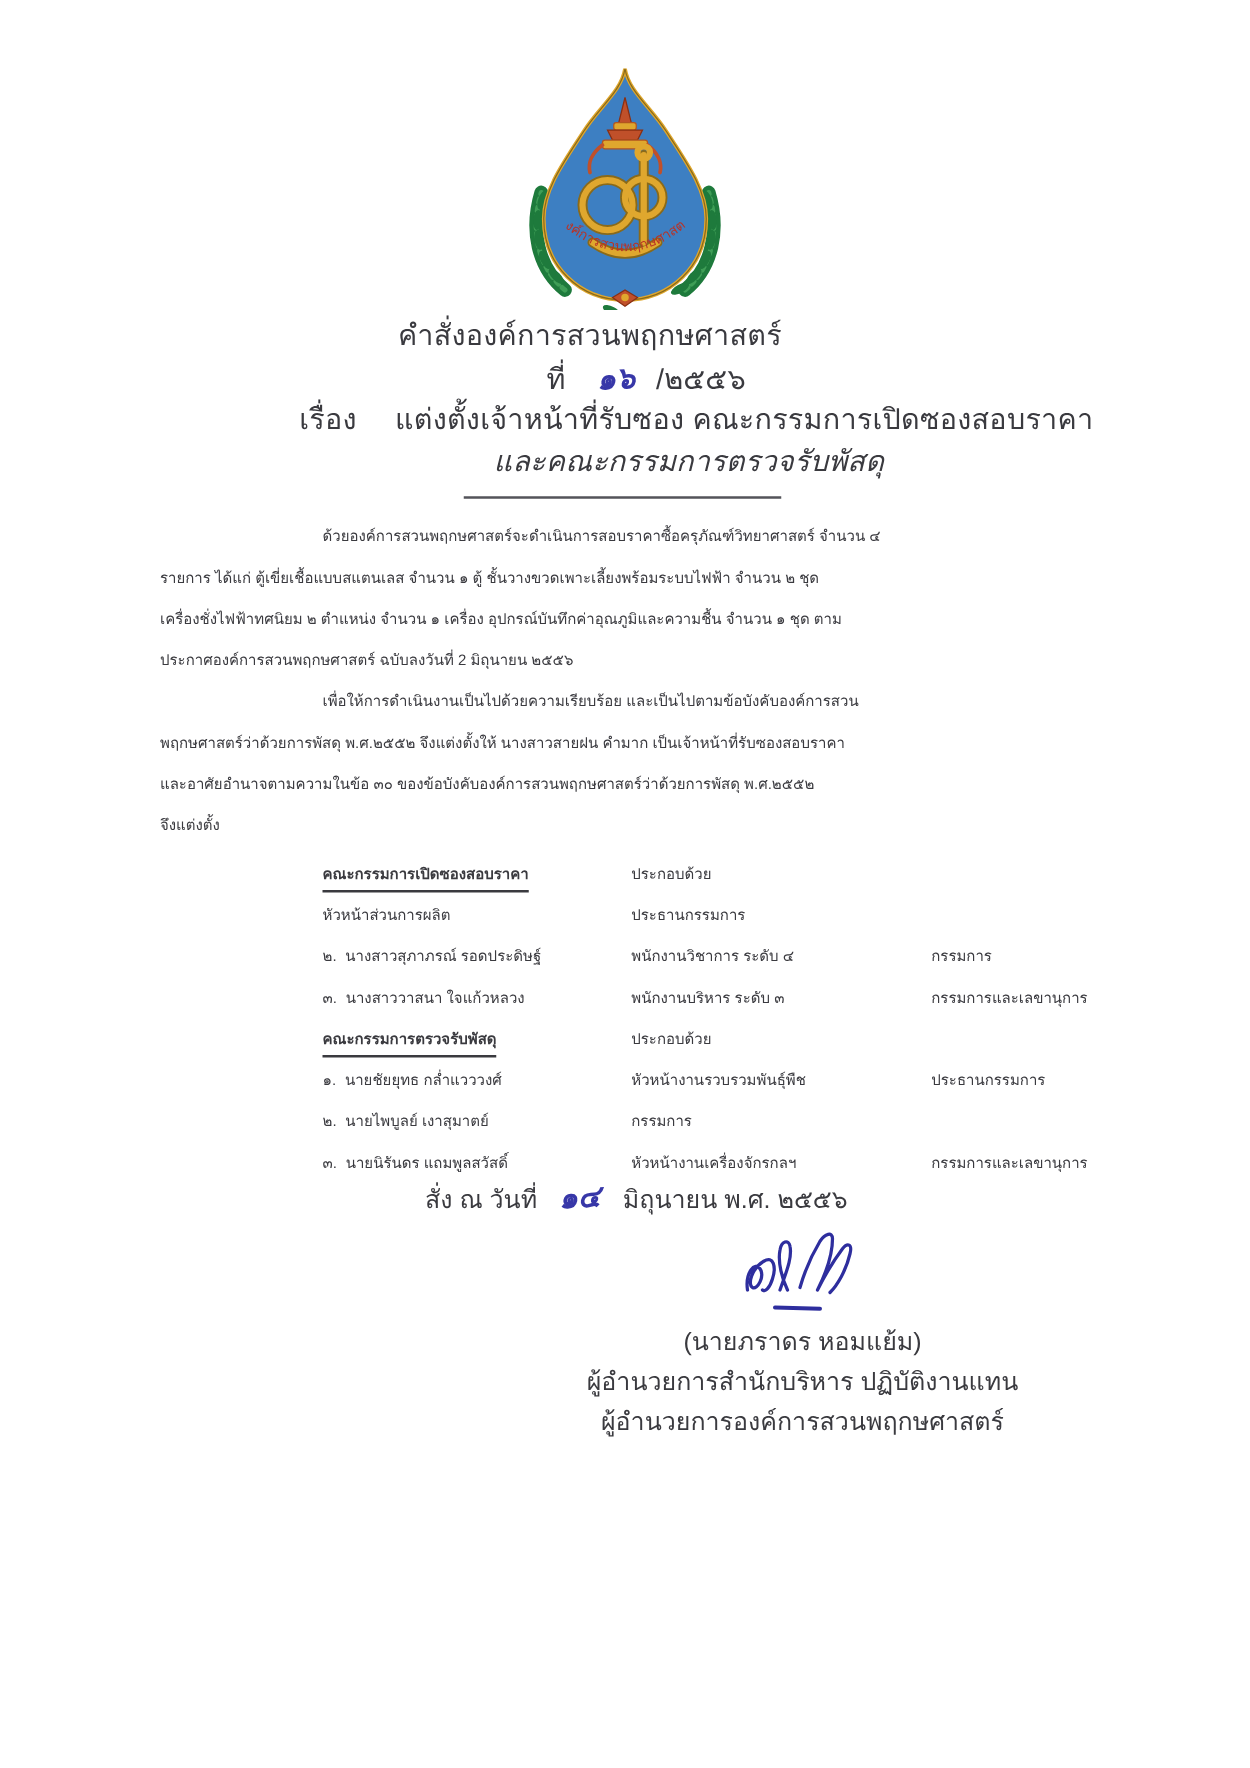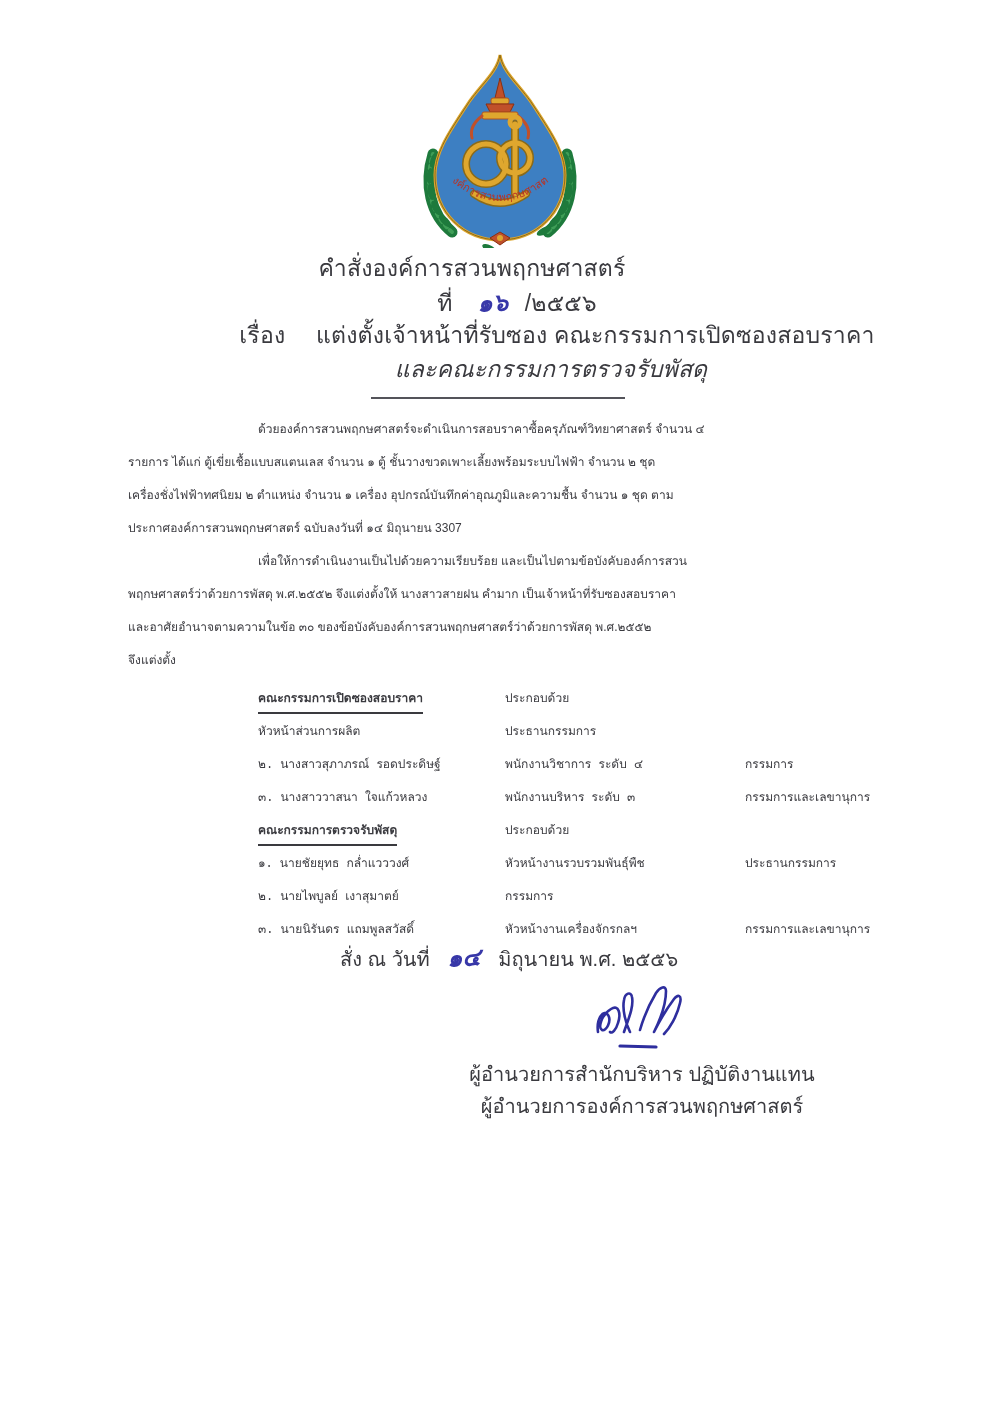--- a/index.html
+++ b/index.html
@@ -18,21 +18,21 @@
     font-family:"DejaVu Serif", serif; font-size:24px;
     transform:rotate(-3deg);
   }
   .divider { background:#54545a; height:2px; }
   .flow { font-size:12px; line-height:33px; width:790px; }
   .pline { height:33px; white-space:nowrap; }
   .pline.indent { padding-left:130px; }
   .committee { margin-top:6px; margin-left:130px; }
   .crow {
     display:grid; grid-template-columns:247px 240px 1fr;
-    height:33px; align-items:baseline; white-space:nowrap;font-family:Liberation Mono, monospace;
+    height:33px; align-items:baseline; white-space:nowrap;
   }
   .chead { font-weight:700; border-bottom:2px solid #3a3a3f; display:inline-block; line-height:26px; }
   .cname .no { margin-right:7px; }
   .order-line { font-size:20px; white-space:nowrap; }
   .order-line .hand { margin:0 12px; }
   .signer { width:380px; text-align:center; font-size:20px; line-height:32px; }
 </style>
 </head>
 <body>
 
@@ -119,21 +119,21 @@
   </div>
 
   <div class="abs centered title-line" style="left:551px; top:351px;font-style:italic;">และคณะกรรมการตรวจรับพัสดุ</div>
 
   <div class="abs divider" style="left:371px; top:397px; width:254px;"></div>
 
   <div class="abs flow" style="left:128px; top:413px;">
     <div class="pline indent">ด้วยองค์การสวนพฤกษศาสตร์จะดำเนินการสอบราคาซื้อครุภัณฑ์วิทยาศาสตร์ จำนวน ๔</div>
     <div class="pline">รายการ ได้แก่ ตู้เขี่ยเชื้อแบบสแตนเลส จำนวน ๑ ตู้ ชั้นวางขวดเพาะเลี้ยงพร้อมระบบไฟฟ้า จำนวน ๒ ชุด</div>
     <div class="pline">เครื่องชั่งไฟฟ้าทศนิยม ๒ ตำแหน่ง จำนวน ๑ เครื่อง อุปกรณ์บันทึกค่าอุณภูมิและความชื้น จำนวน ๑ ชุด ตาม</div>
-    <div class="pline">ประกาศองค์การสวนพฤกษศาสตร์ ฉบับลงวันที่ ๑๔ มิถุนายน 3307</div>
+    <div class="pline">ประกาศองค์การสวนพฤกษศาสตร์ ฉบับลงวันที่ 2 มิถุนายน ๒๕๕๖</div>
     <div class="pline indent">เพื่อให้การดำเนินงานเป็นไปด้วยความเรียบร้อย และเป็นไปตามข้อบังคับองค์การสวน</div>
     <div class="pline">พฤกษศาสตร์ว่าด้วยการพัสดุ พ.ศ.๒๕๕๒ จึงแต่งตั้งให้ นางสาวสายฝน คำมาก เป็นเจ้าหน้าที่รับซองสอบราคา</div>
     <div class="pline">และอาศัยอำนาจตามความในข้อ ๓๐ ของข้อบังคับองค์การสวนพฤกษศาสตร์ว่าด้วยการพัสดุ พ.ศ.๒๕๕๒</div>
     <div class="pline">จึงแต่งตั้ง</div>
 
     <div class="committee">
       <div class="crow">
         <span><span class="chead">คณะกรรมการเปิดซองสอบราคา</span></span>
         <span>ประกอบด้วย</span>
         <span></span>
@@ -184,17 +184,18 @@
   <svg class="abs" style="left:590px; top:980px;" width="104" height="76" viewBox="0 0 104 76">
     <g fill="none" stroke="#2e2e9e" stroke-width="2.6" stroke-linecap="round" stroke-linejoin="round">
       <path d="M8,52 C6,38 14,29 18,35 C22,41 16,52 12,50 C8,48 11,35 21,29 C29,24 31,34 28,43 C26,50 22,54 20,52"></path>
       <path d="M34,52 C38,40 44,27 42,17 C41,11 35,13 34,20 C32,30 36,44 40,52"></path>
       <path d="M50,50 C54,36 60,23 66,13 C70,7 76,5 76,11 C76,25 70,40 64,52 C70,40 78,27 84,19 C88,14 92,15 90,23 C87,36 80,48 74,54"></path>
       <path d="M30,66 L66,67" stroke-width="3.2"></path>
     </g>
   </svg>
 
   <div class="abs signer" style="left:452px; top:1058px;">
+    <div>(นายภราดร หอมแย้ม)</div>
     <div>ผู้อำนวยการสำนักบริหาร ปฏิบัติงานแทน</div>
     <div>ผู้อำนวยการองค์การสวนพฤกษศาสตร์</div>
   </div>
 
 </div>
 
 </body></html>

